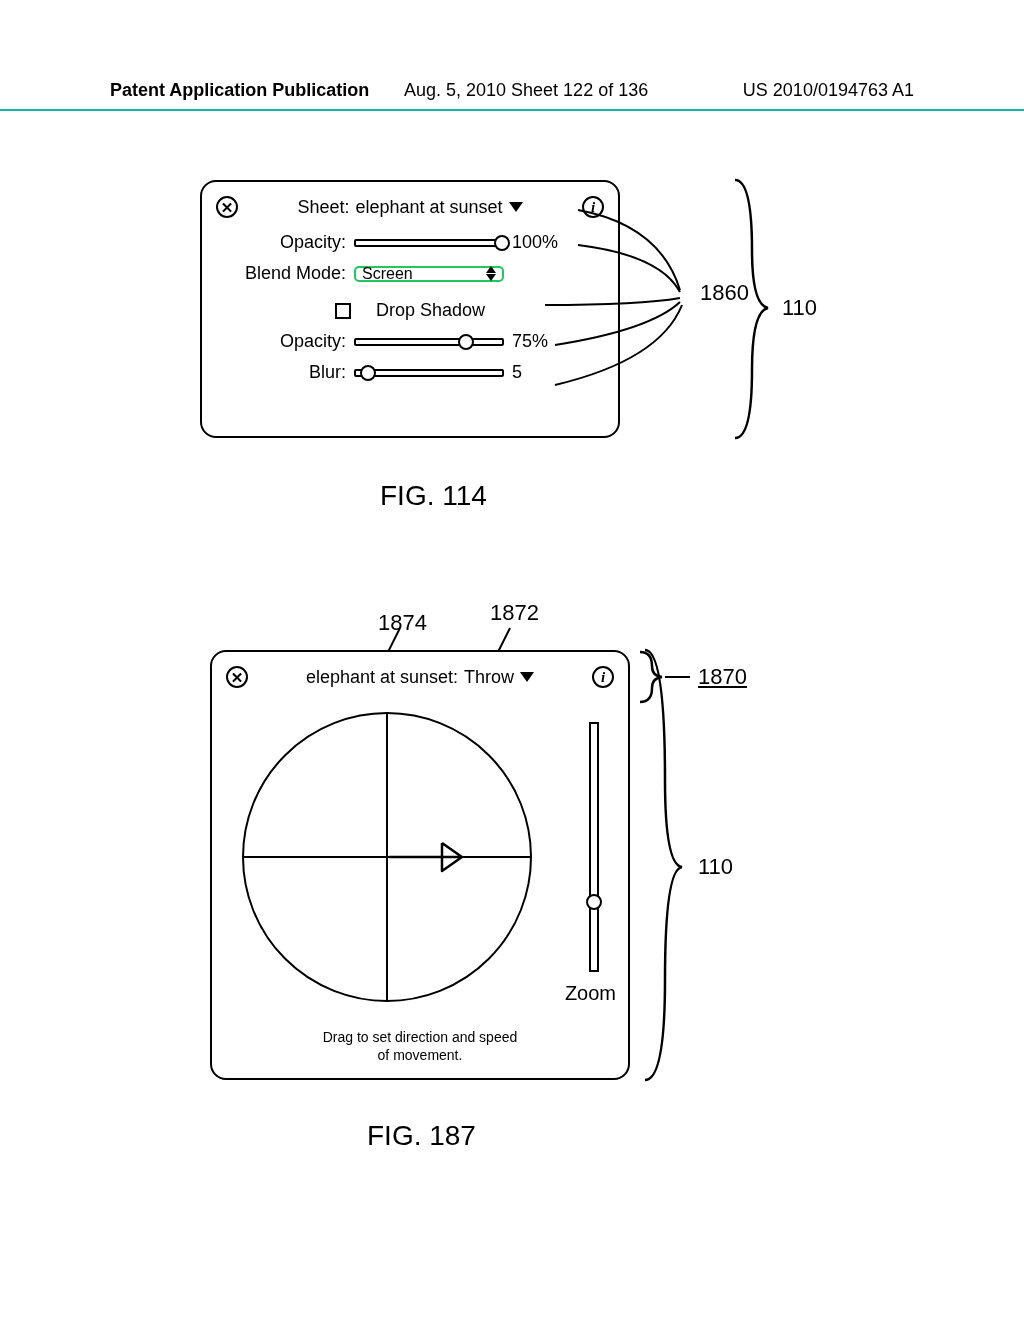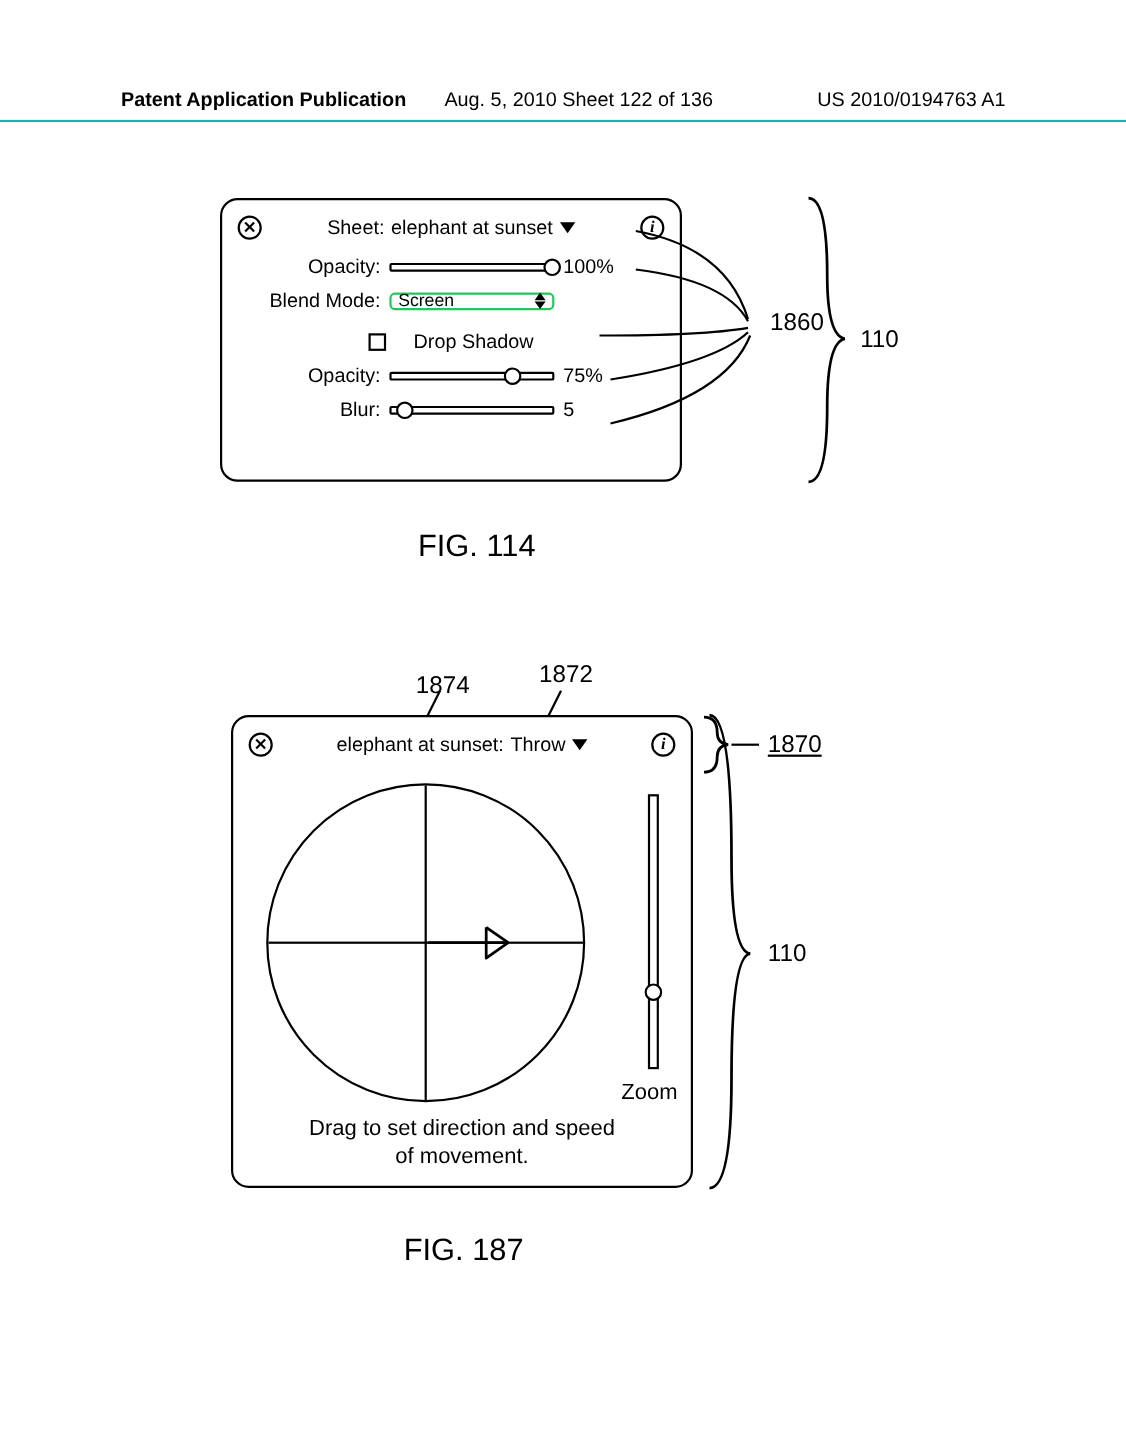--- a/index.html
+++ b/index.html
@@ -96,21 +96,21 @@
   .axis-h { position:absolute; top:50%; left:0; height:2px; width:100%; background:#000; transform:translateY(-50%);}
   .arrow {
     position:absolute; top:50%; left:50%; transform:translateY(-50%);
   }
   .zoom-slider {
     position:absolute; right:26px; top:70px; width:16px; height:250px;
   }
   .zoom-track { position:absolute; left:50%; top:0; width:10px; height:100%; border:2px solid #000; transform:translateX(-50%); }
   .zoom-thumb { position:absolute; left:50%; width:16px; height:16px; border:2.5px solid #000; border-radius:50%; background:#fff; transform:translate(-50%,-50%); }
   .zoom-label { position:absolute; right:12px; top:330px; font-size:20px;text-align:center; }
-  .hint { position:absolute; left:0; bottom:14px; width:100%; text-align:center; font-size:20px; line-height:1.25; padding:0 40px;}
+  .hint { position:absolute; left:0; bottom:14px; width:100%; text-align:center; font-size:14px; line-height:1.25; padding:0 40px;}
   svg.leader { position:absolute; overflow:visible; pointer-events:none; }
 </style>
 </head>
 <body>
 
 <div class="header">
   <div class="left">Patent Application Publication</div>
   <div class="mid">Aug. 5, 2010  Sheet 122 of 136</div>
   <div class="right">US 2010/0194763 A1</div>
 </div>

